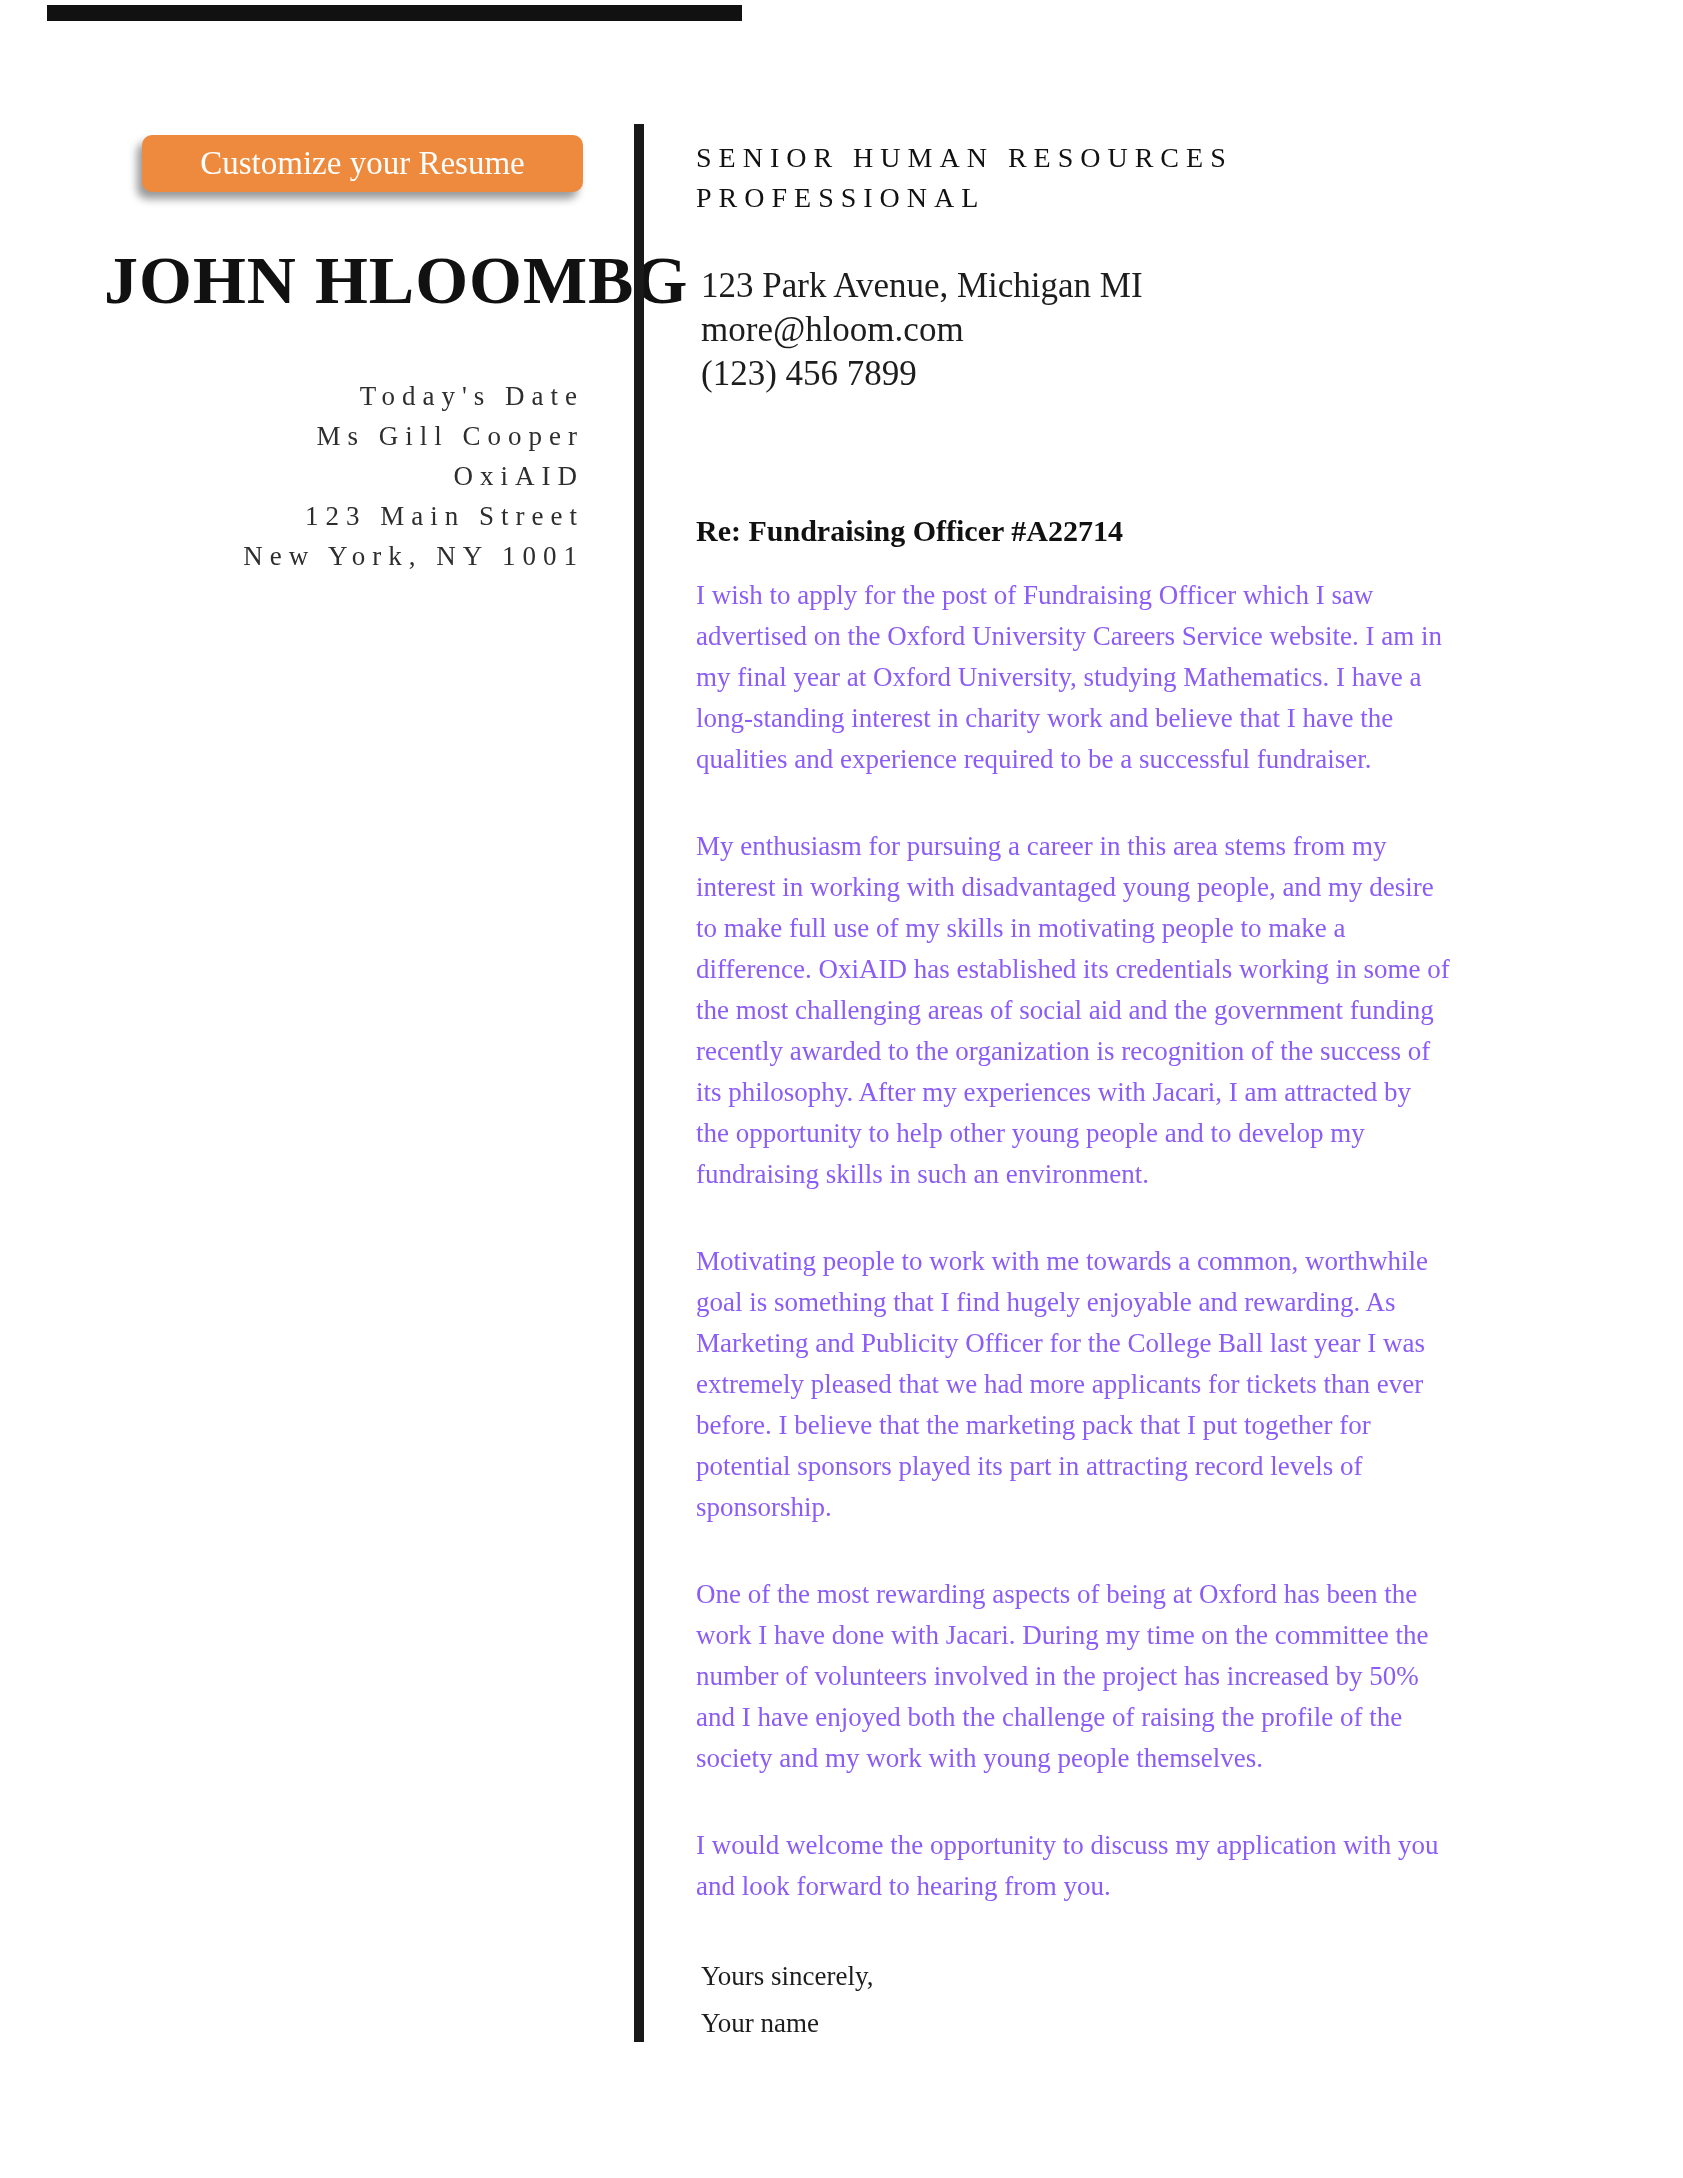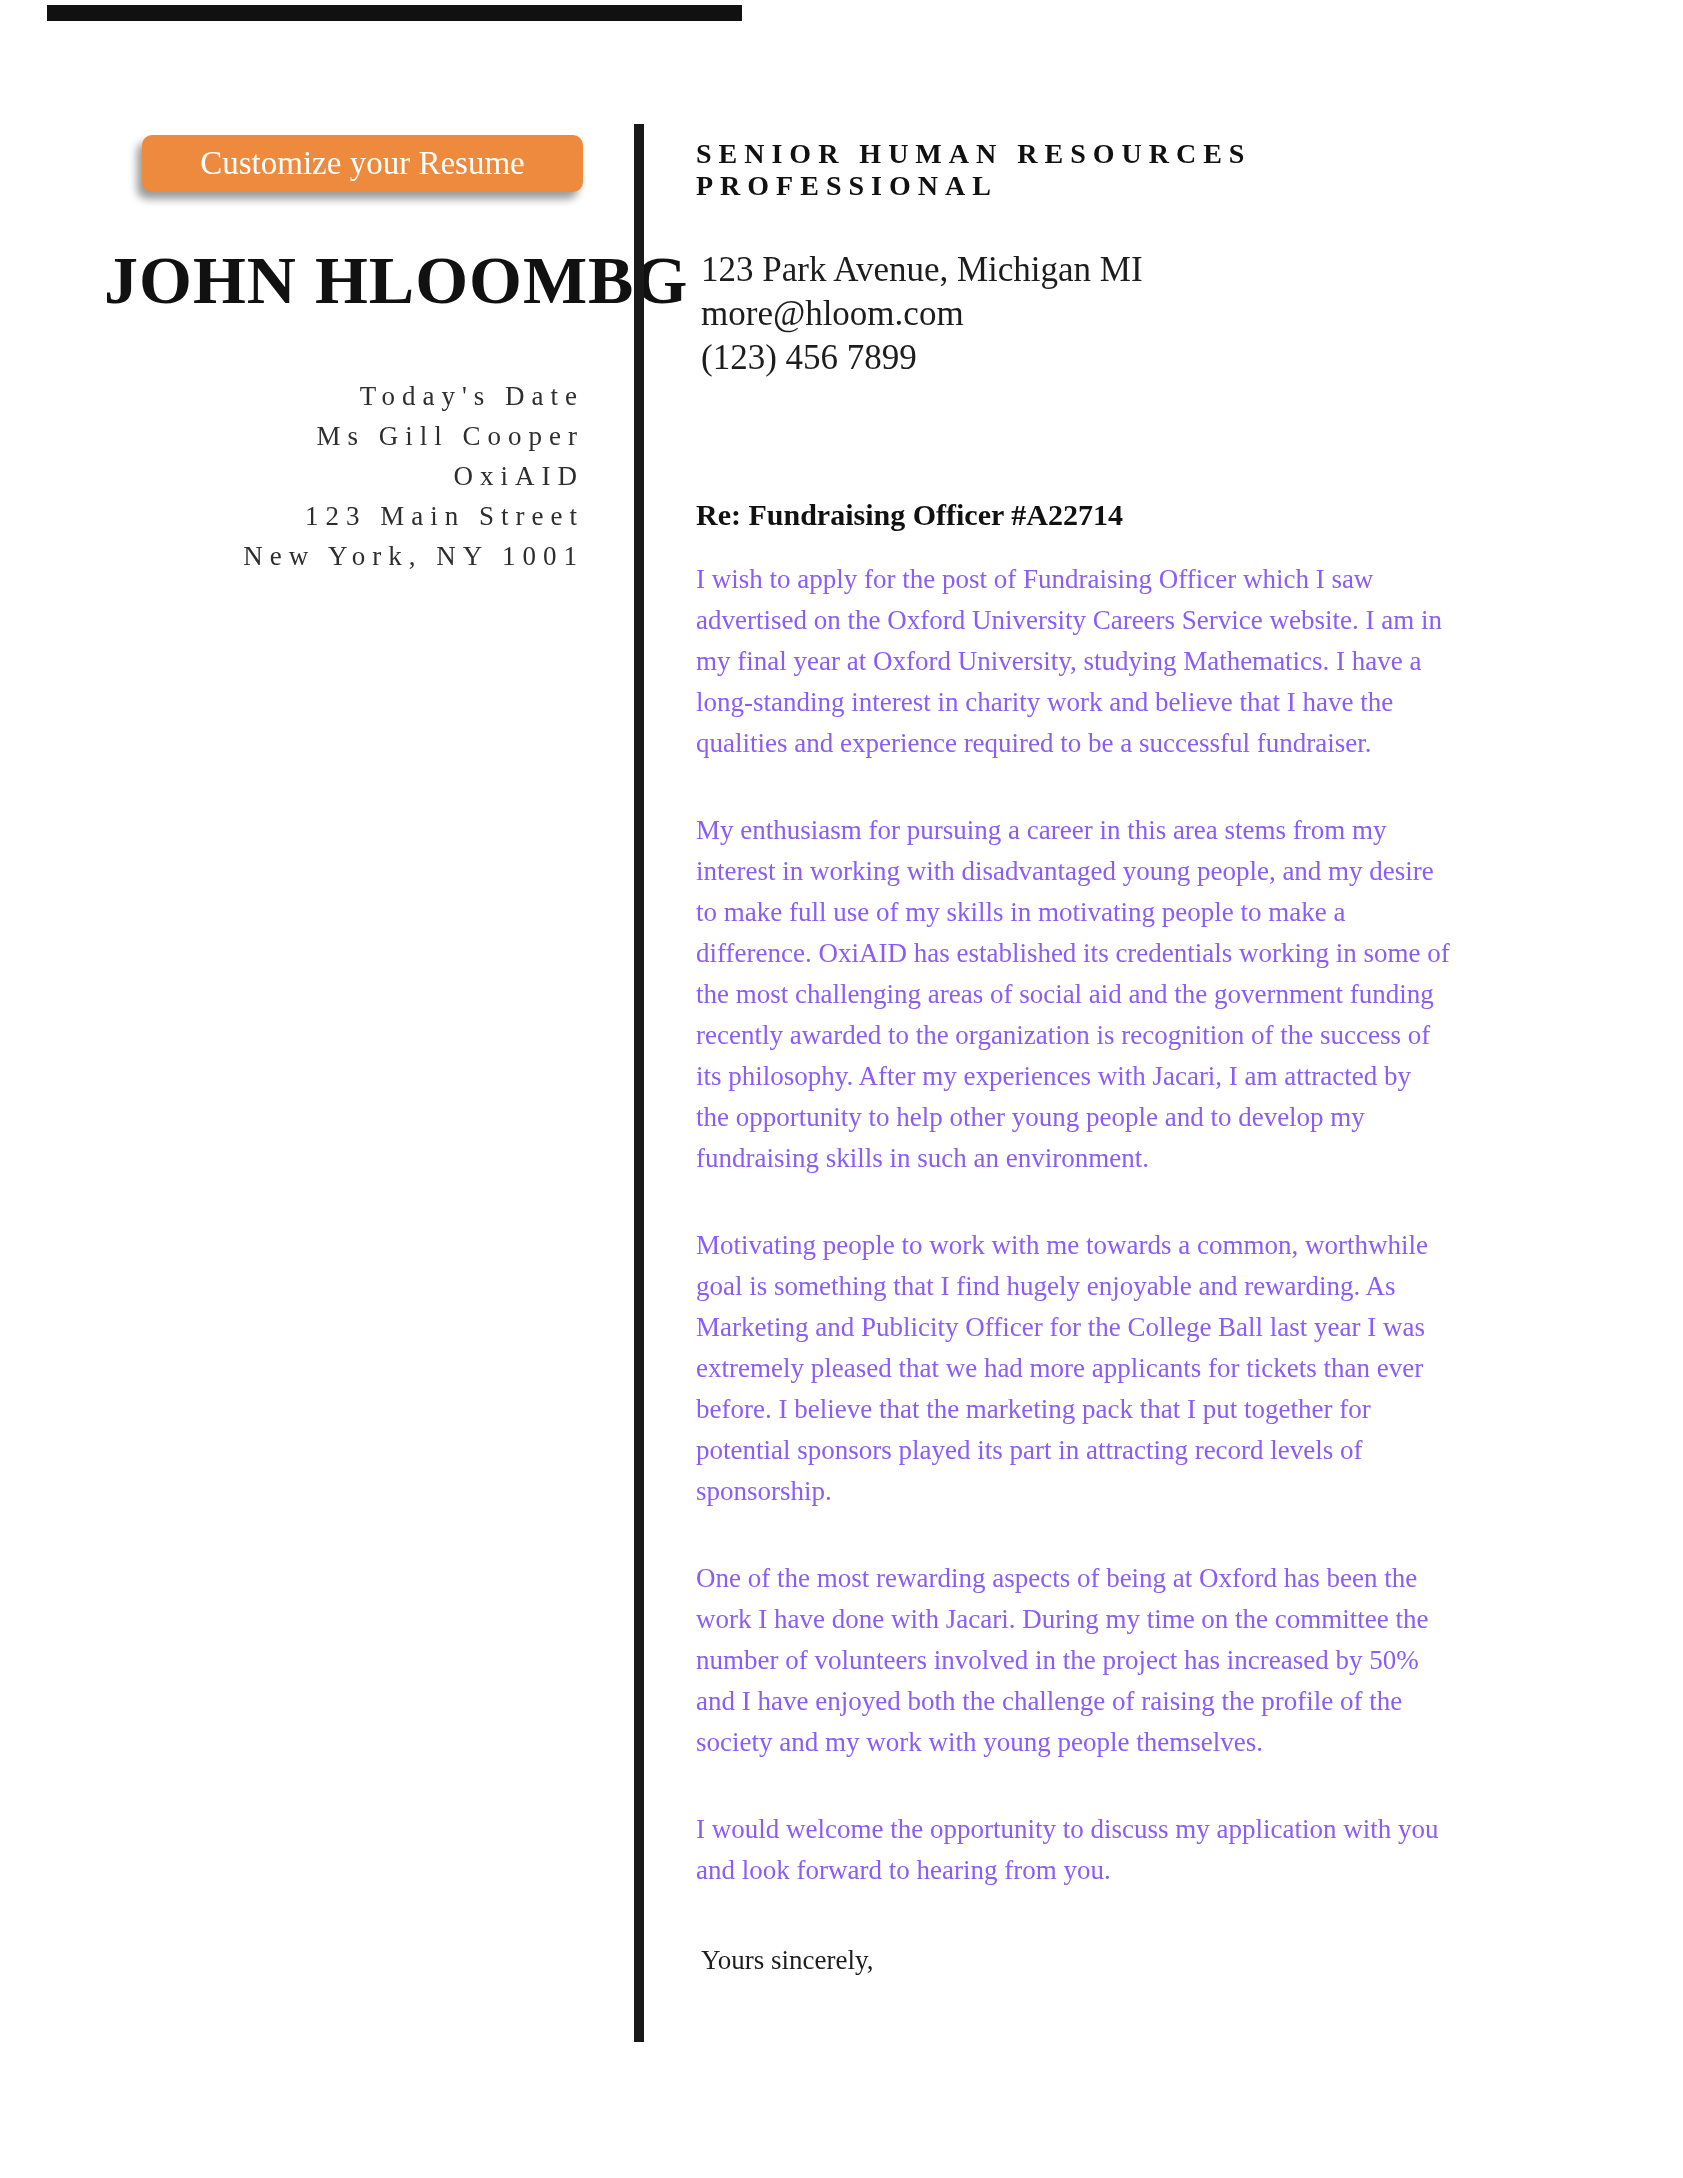--- a/index.html
+++ b/index.html
@@ -61,23 +61,23 @@
     width: 2px; height: 1918px;
     background: #191919;
   }
   .right-col {
     position: absolute;
     left: 681px; top: 123px;
     width: 896px;
   }
   .job-title {
     font-size: 28px;
-    font-weight: bold;
+    font-weight: normal;
     letter-spacing: 7px;
-    line-height: 32px;
+    line-height: 40px;
     color: #111111;
     white-space: pre-line;
   }
   .contact {
     margin-top: 36px;
     font-size: 35px;
     line-height: 34px;
     color: #1d1d1d;
   }
   .subject {
@@ -156,16 +156,17 @@
   <p class="para">One of the most rewarding aspects of being at Oxford has been the
 work I have done with Jacari. During my time on the committee the
 number of volunteers involved in the project has increased by 50%
 and I have enjoyed both the challenge of raising the profile of the
 society and my work with young people themselves.</p>
   <p class="para">I would welcome the opportunity to discuss my application with you
 and look forward to hearing from you.</p>
 
   <div class="signoff">
     <div>Yours sincerely,</div>
+    <div>Your name</div>
   </div>
 
 </div>
 
 
 </body></html>

